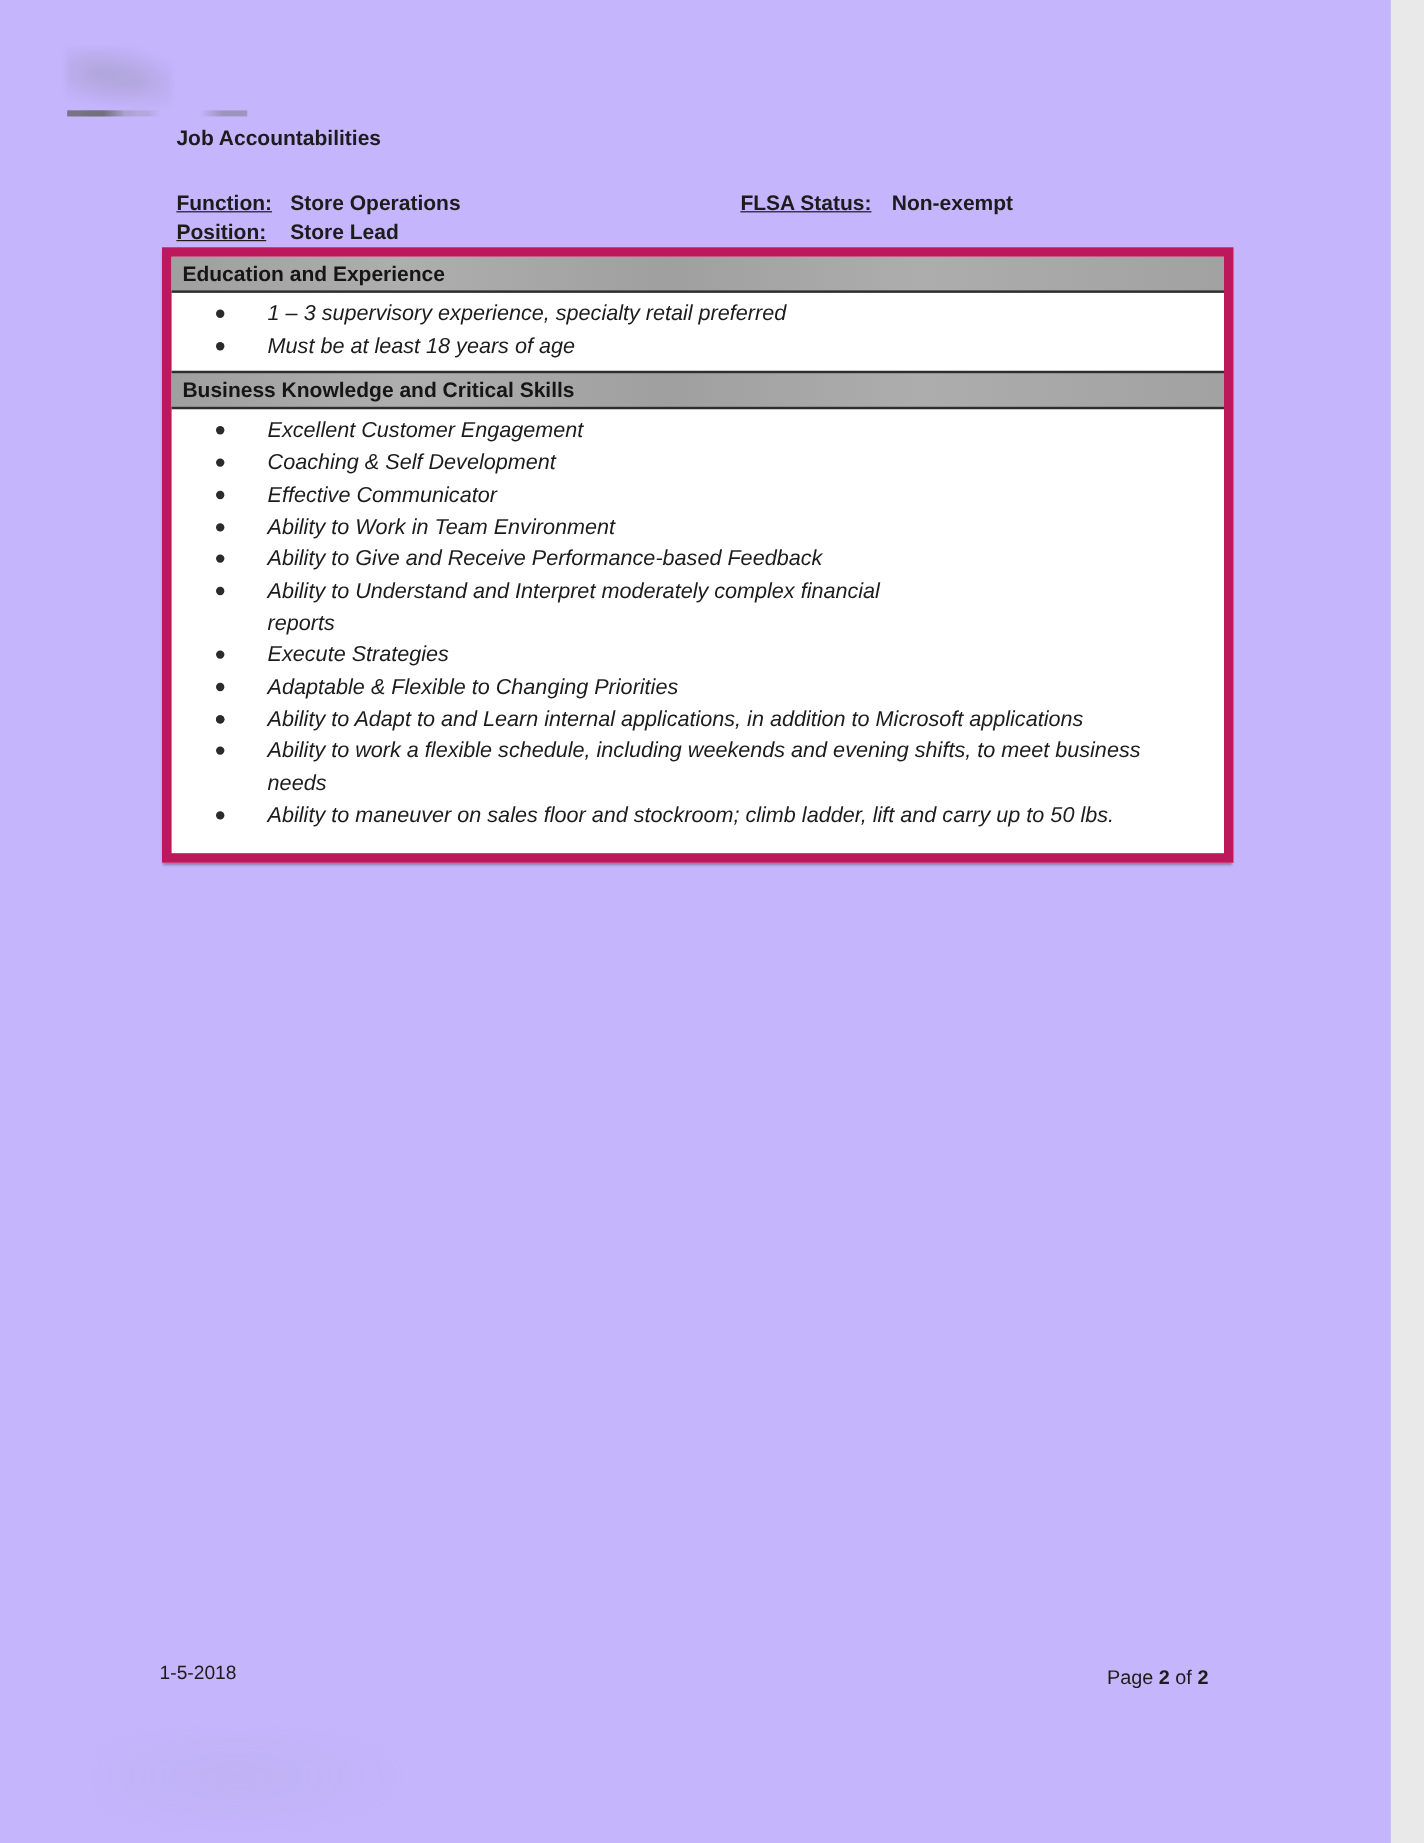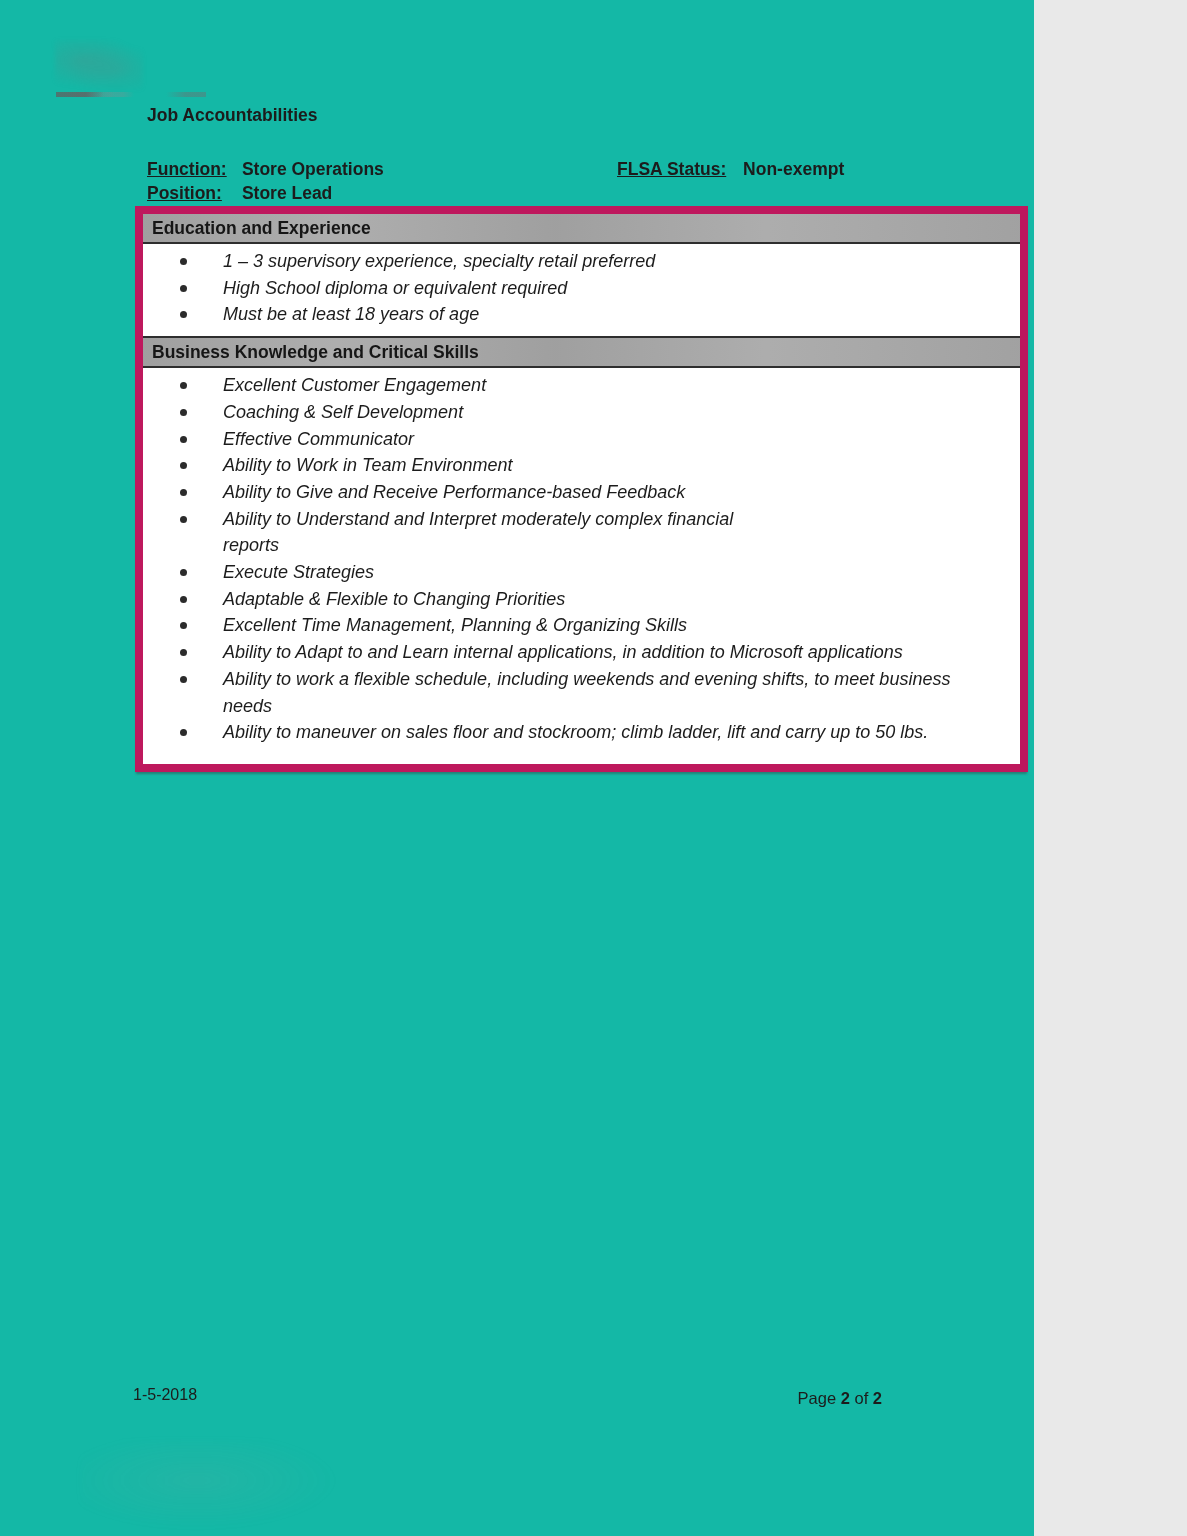--- a/index.html
+++ b/index.html
@@ -1,19 +1,19 @@
 <!DOCTYPE html>
 <html><head>
 <meta charset="utf-8">
 <style>
   html,body{margin:0;padding:0;background:#e9e9e9;}
   .page{
     position:relative;
-    width:1034px;height:1536px;
-    background:#14b8a6;
+    width:1159px;height:1536px;
+    background:#c4b5fd;
     font-family:"Liberation Sans", sans-serif;
     color:#1c1c1c;
     overflow:hidden;
   }
   
   .smudge{
     position:absolute;left:55px;top:40px;width:88px;height:50px;
     background:
       radial-gradient(ellipse at 30% 40%, rgba(120,120,120,.22), transparent 65%),
       radial-gradient(ellipse at 70% 60%, rgba(120,120,120,.16), transparent 60%);
@@ -118,36 +118,35 @@
         <span class="meta-label">Position:</span>
         <span class="meta-value">Store Lead</span>
       </div>
     </div>
 
     <div class="job-table">
 
       <div class="section-header">Education and Experience</div>
       <ul class="bullets">
         <li><span class="dot"></span><span>1 – 3 supervisory experience, specialty retail preferred</span></li>
-        <li><span class="dot"></span><span>High School diploma or equivalent required</span></li>
         <li><span class="dot"></span><span>Must be at least 18 years of age</span></li>
       </ul>
 
       <div class="section-header">Business Knowledge and Critical Skills</div>
       <ul class="bullets tall">
         <li><span class="dot"></span><span>Excellent Customer Engagement</span></li>
         <li><span class="dot"></span><span>Coaching &amp; Self Development</span></li>
         <li><span class="dot"></span><span>Effective Communicator</span></li>
         <li><span class="dot"></span><span>Ability to Work in Team Environment</span></li>
         <li><span class="dot"></span><span>Ability to Give and Receive Performance-based Feedback</span></li>
         <li><span class="dot"></span><span>Ability to Understand and Interpret moderately complex financial
 reports</span></li>
         <li><span class="dot"></span><span>Execute Strategies</span></li>
         <li><span class="dot"></span><span>Adaptable &amp; Flexible to Changing Priorities</span></li>
-        <li><span class="dot"></span><span>Excellent Time Management, Planning &amp; Organizing Skills</span></li>
+        <li><span class="dot"></span></li>
         <li><span class="dot"></span><span>Ability to Adapt to and Learn internal applications, in addition to Microsoft applications</span></li>
         <li><span class="dot"></span><span>Ability to work a flexible schedule, including weekends and evening shifts, to meet business
 needs</span></li>
         <li><span class="dot"></span><span>Ability to maneuver on sales floor and stockroom; climb ladder, lift and carry up to 50 lbs.</span></li>
       </ul>
 
     </div>
   </div>
 
   <span class="footer-date">1-5-2018</span>

